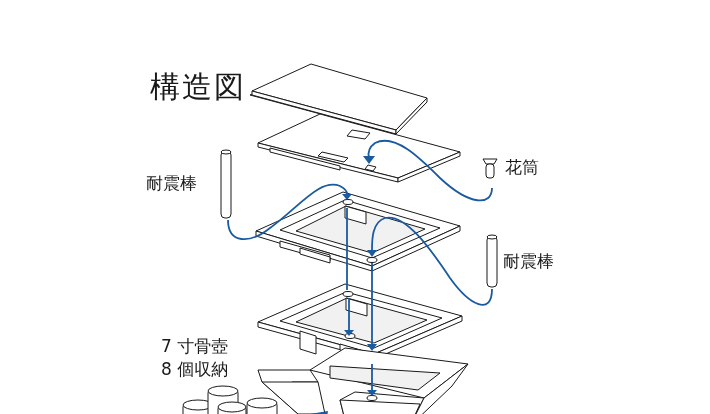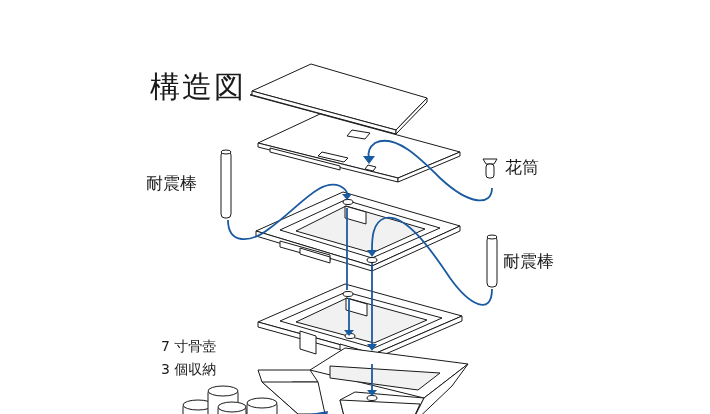--- a/index.html
+++ b/index.html
@@ -5,21 +5,21 @@
   html, body { margin: 0; padding: 0; background: #ffffff; }
   body { width: 710px; height: 414px; overflow: hidden; position: relative;
          font-family: "DejaVu Sans", "Liberation Sans", sans-serif; }
   #stage { position: absolute; left: 0; top: 0; width: 710px; height: 295px; margin-top: 48px; }
   .lbl { position: absolute; color: #1a1a1a; white-space: nowrap; line-height: 1; }
   .title { left: 150px; top: 24px; font-size: 30px; letter-spacing: 2px; }
   .l-sm { font-size: 17px; }
   .lbl-rod-left { left: 146px; top: 127px; }
   .lbl-vase { left: 505px; top: 111px; font-family: Liberation Serif, serif; }
   .lbl-rod-right { left: 503px; top: 205px; }
-  .lbl-urn { left: 161px; top: 287px; font-size: 14px; line-height: 23px; }
+  .lbl-urn { left: 161px; top: 287px; font-size: 17px; line-height: 23px; }
   svg .o { fill: #ffffff; stroke: #1a1a1a; stroke-width: 1; stroke-linejoin: round; }
   svg .s { fill: #f1f1f1; stroke: #1a1a1a; stroke-width: 1; stroke-linejoin: round; }
   svg .bl { fill: none; stroke: #1a5aa0; stroke-width: 1.8; }
   svg .ba { fill: #1a5aa0; stroke: none; }
 </style>
 </head>
 <body>
 
 <div id="stage">
   <svg width="710" height="414" viewBox="0 0 710 414" xmlns="http://www.w3.org/2000/svg">
@@ -141,15 +141,15 @@
 
     <polygon class="ba" points="300,380 315,370 310,366 328,363 325,381 320,376 305,386"></polygon>
   </svg>
 
   <div class="lbl title">構造図</div>
   <div class="lbl l-sm lbl-rod-left">耐震棒</div>
   <div class="lbl l-sm lbl-vase">花筒</div>
   <div class="lbl l-sm lbl-rod-right">耐震棒</div>
   <div class="lbl lbl-urn">
     <div>7 寸骨壺</div>
-    <div>3 個収納</div>
+    <div>8 個収納</div>
   </div>
 </div>
 
 </body></html>

